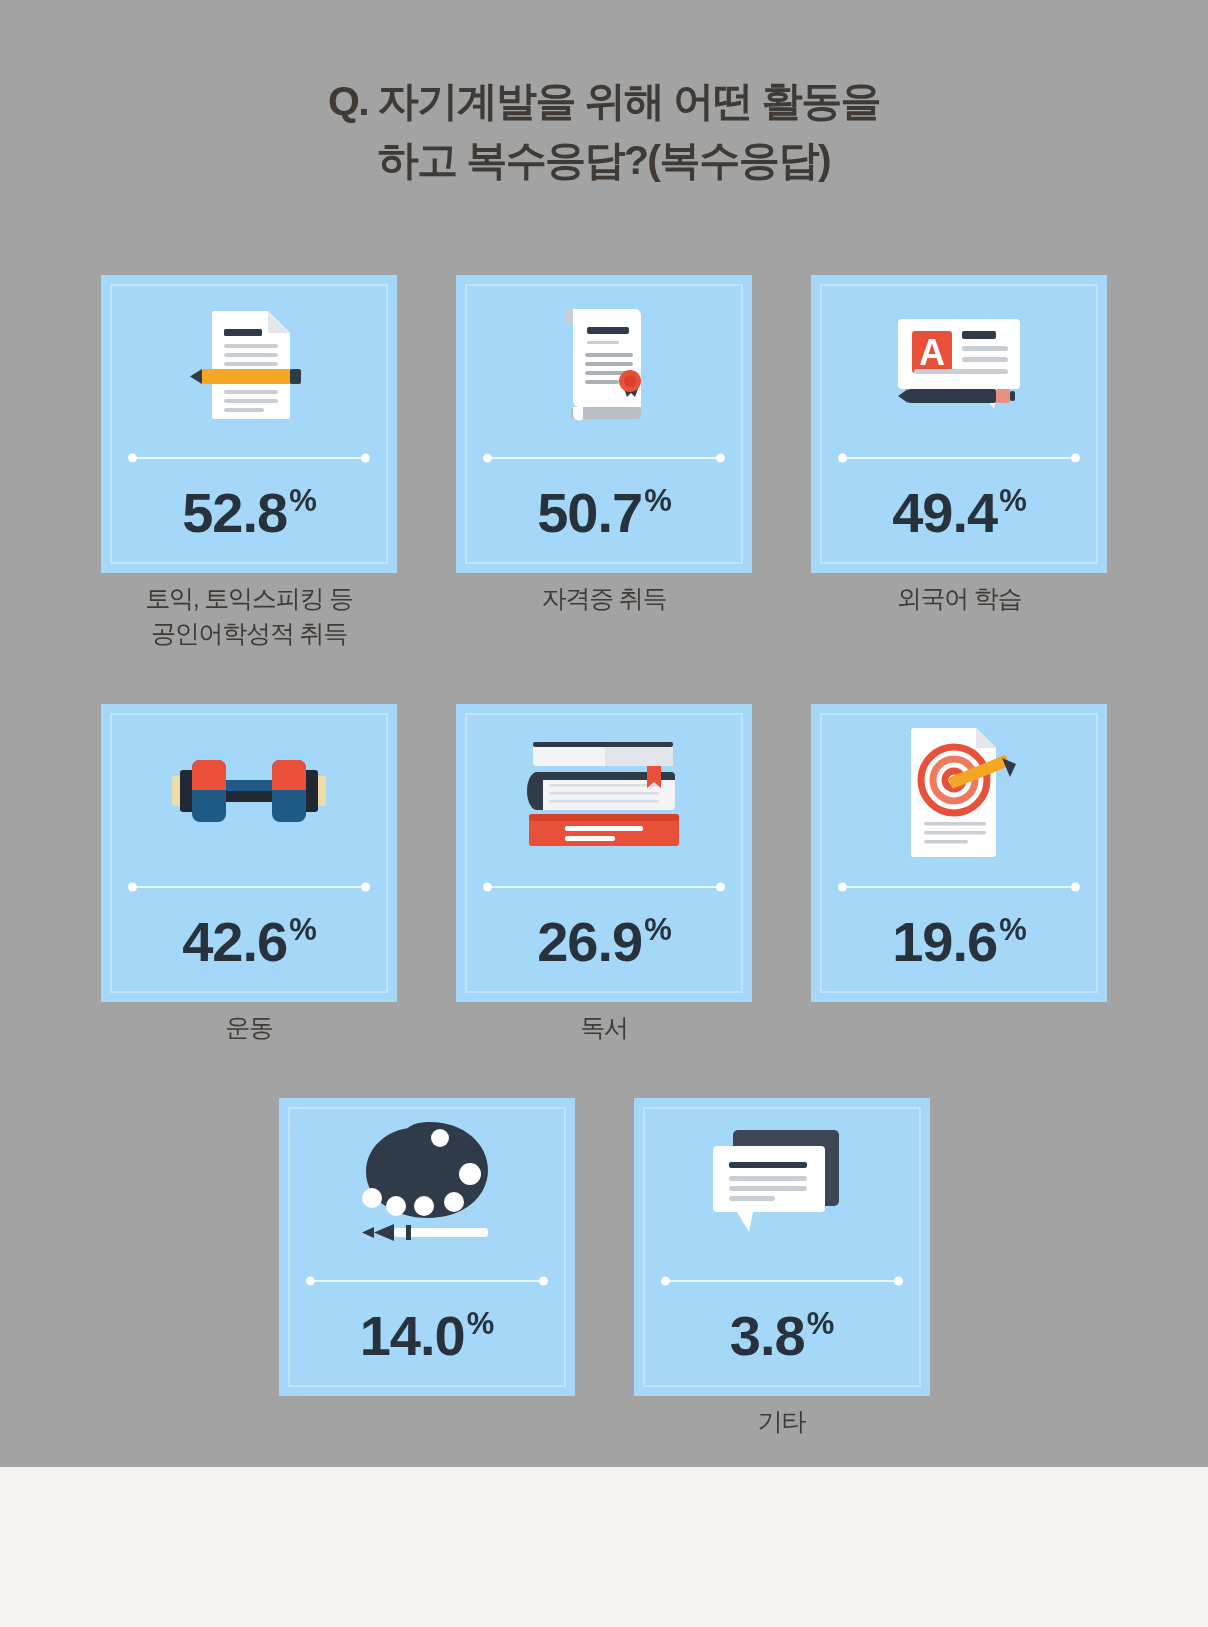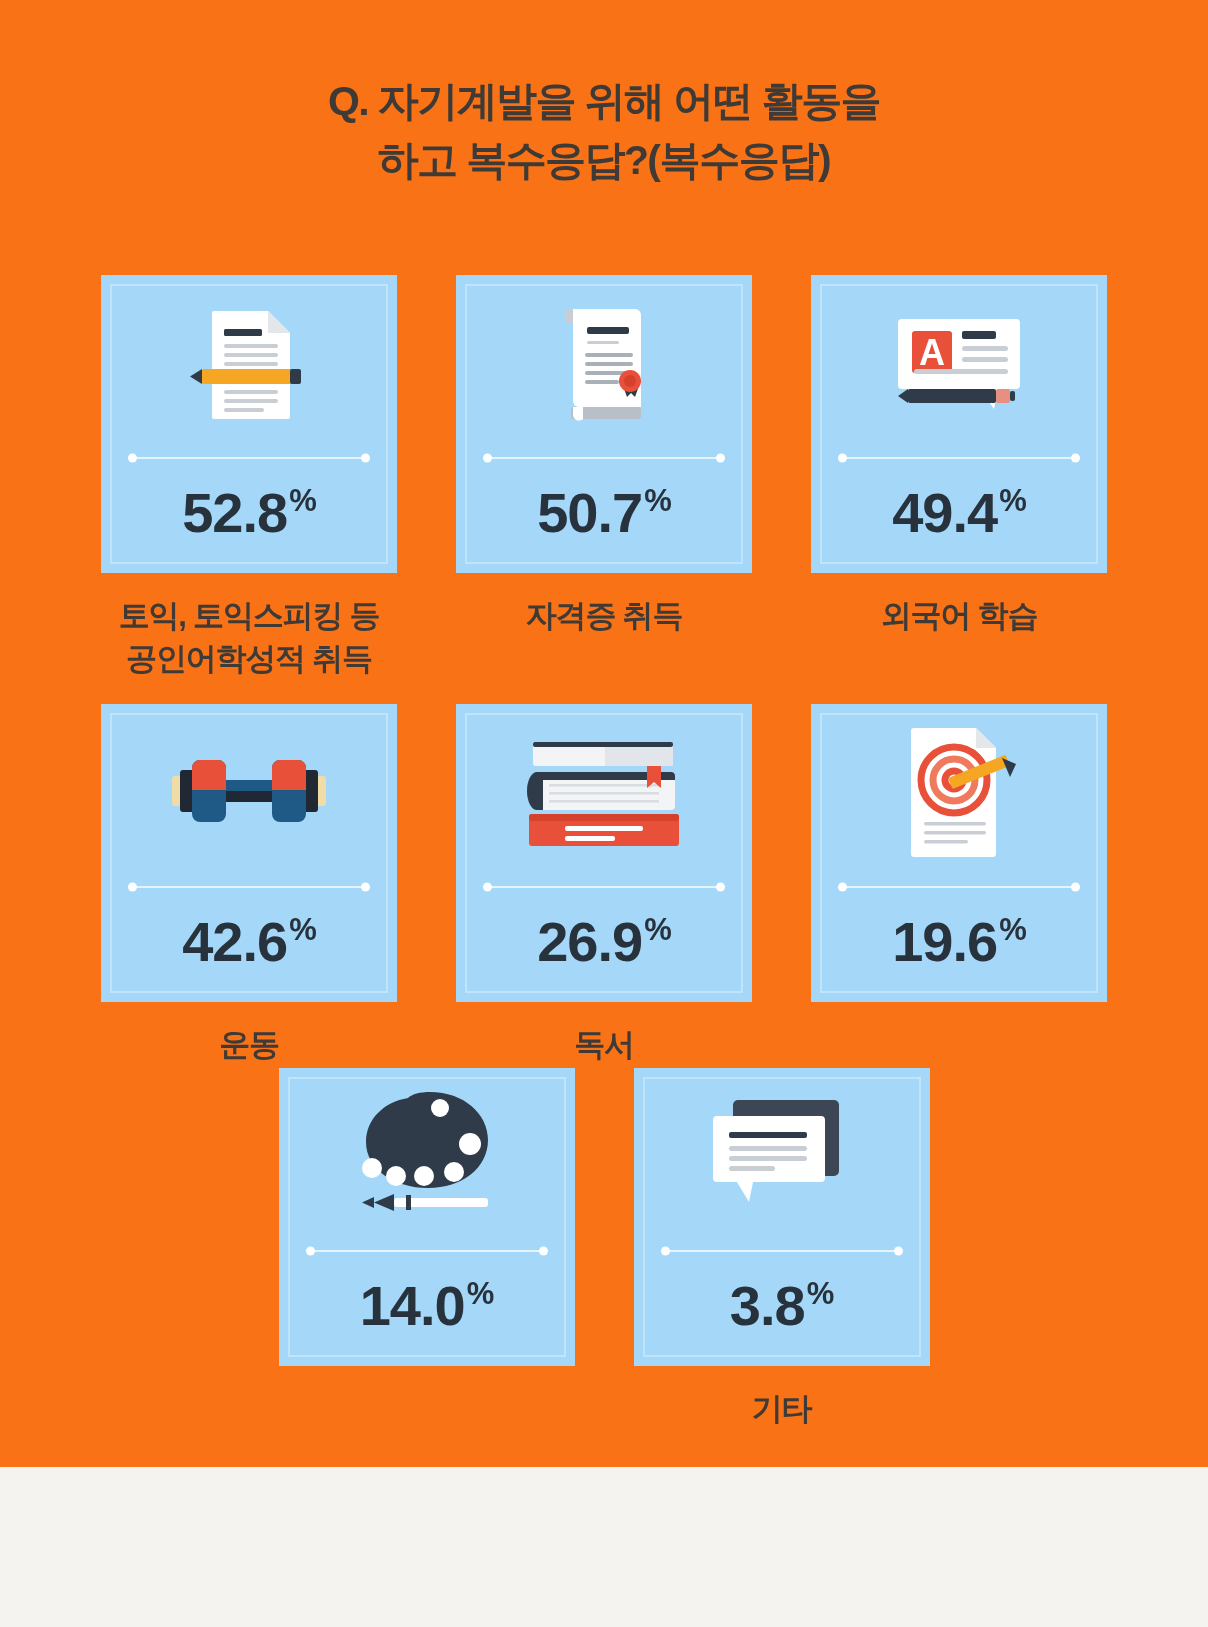--- a/index.html
+++ b/index.html
@@ -7,21 +7,21 @@
     width: 1208px;
     height: 1627px;
     background: #f4f3f0;
     font-family: "Liberation Sans", "DejaVu Sans", sans-serif;
     overflow: hidden;
   }
   #page {
     position: relative;
     width: 1208px;
     height: 1467px;
-    background: #f97316;
+    background: #a3a3a3;
   }
 
   
   .title-block {
     position: absolute;
     left: 0; top: 72px;
     width: 1208px;
     text-align: center;
     color: #3f3a35;
   }
@@ -41,21 +41,21 @@
   
   .row {
     position: absolute;
     left: 0;
     width: 1208px;
     display: flex;
     justify-content: center;
   }
   .row.r1 { top: 275px; }
   .row.r2 { top: 704px; }
-  .row.r3 { top: 1068px; }
+  .row.r3 { top: 1098px; }
 
   .cell {
     width: 355px;
     display: flex;
     flex-direction: column;
     align-items: center;
   }
 
   .card {
     position: relative;
@@ -111,25 +111,25 @@
     font-weight: 700;
     letter-spacing: -1px;
     line-height: 1;
     display: flex;
     align-items: flex-start;
   }
   .pct .num { font-size: 56px; }
   .pct .sign { font-size: 31px; margin-left: 2px; }
 
   .caption {
-    margin-top: 22px;
+    margin-top: 8px;
     text-align: center;
     color: #3f3a35;
-    font-size: 31px;
-    font-weight: 700;
+    font-size: 25px;
+    font-weight: 400;
     letter-spacing: -1.2px;
     line-height: 1.38;
     white-space: pre-line;
   }
 
   svg { display: block; }
 </style>
 </head>
 <body>
 

